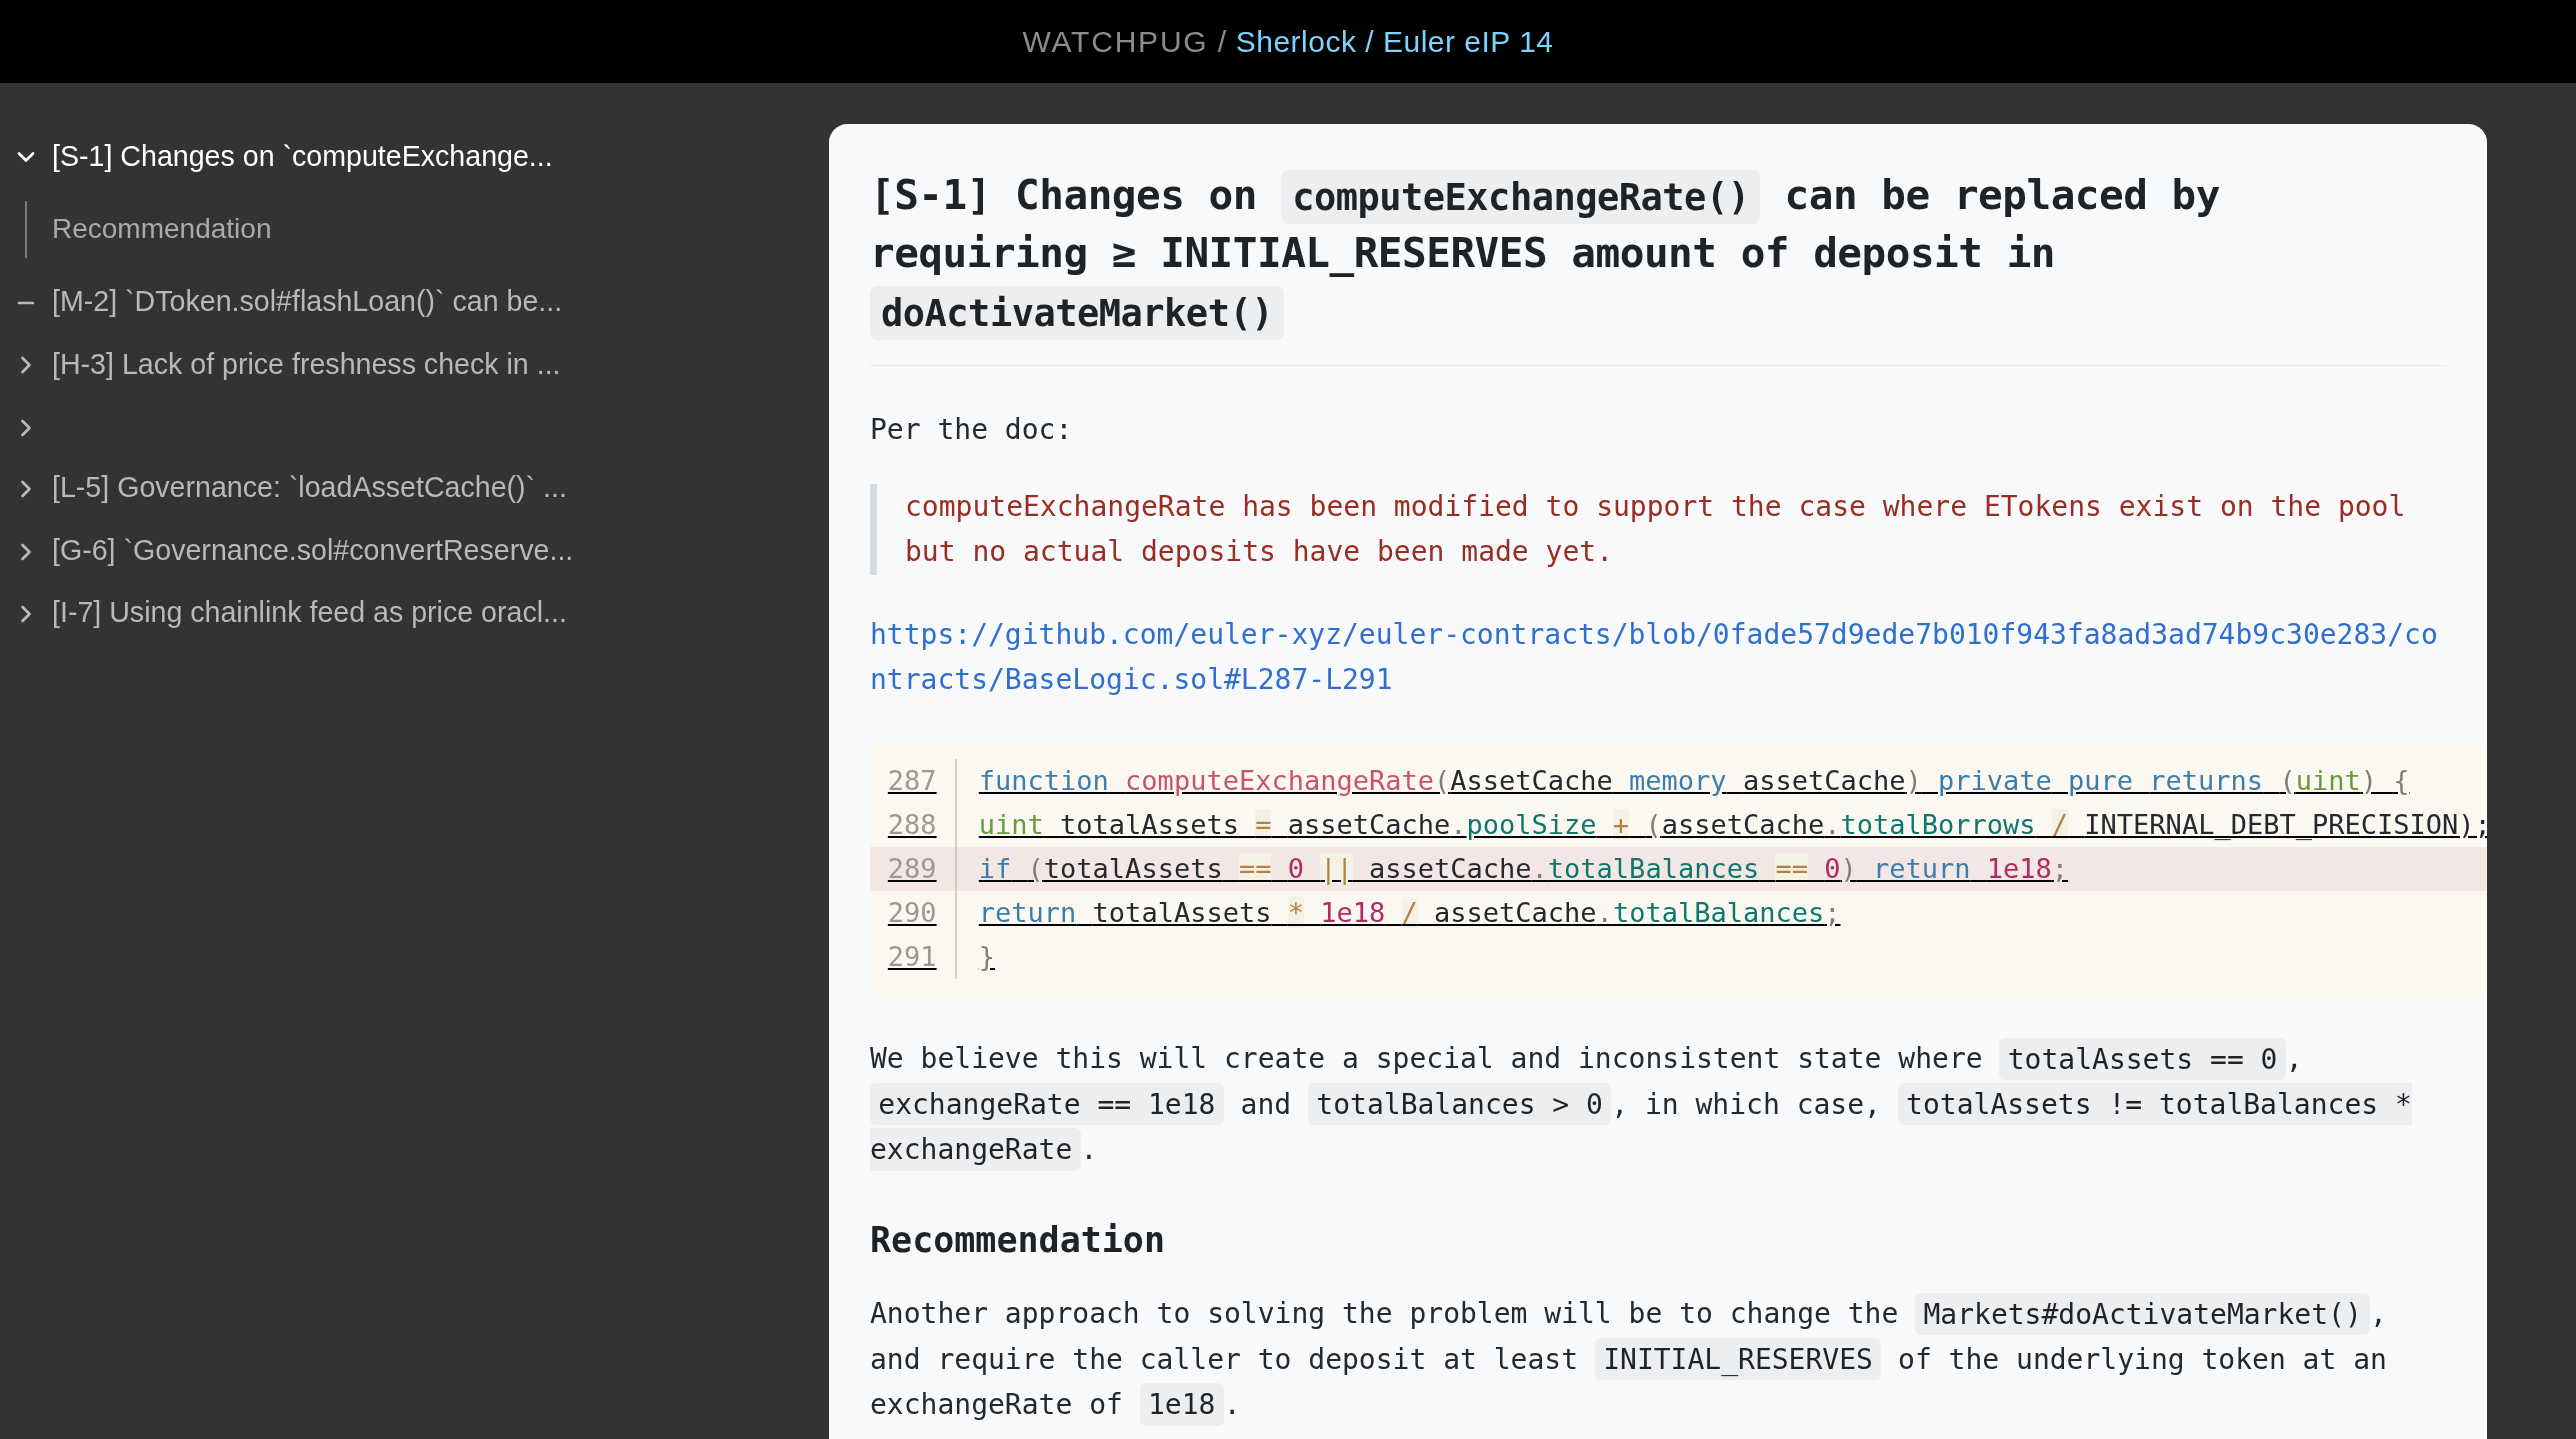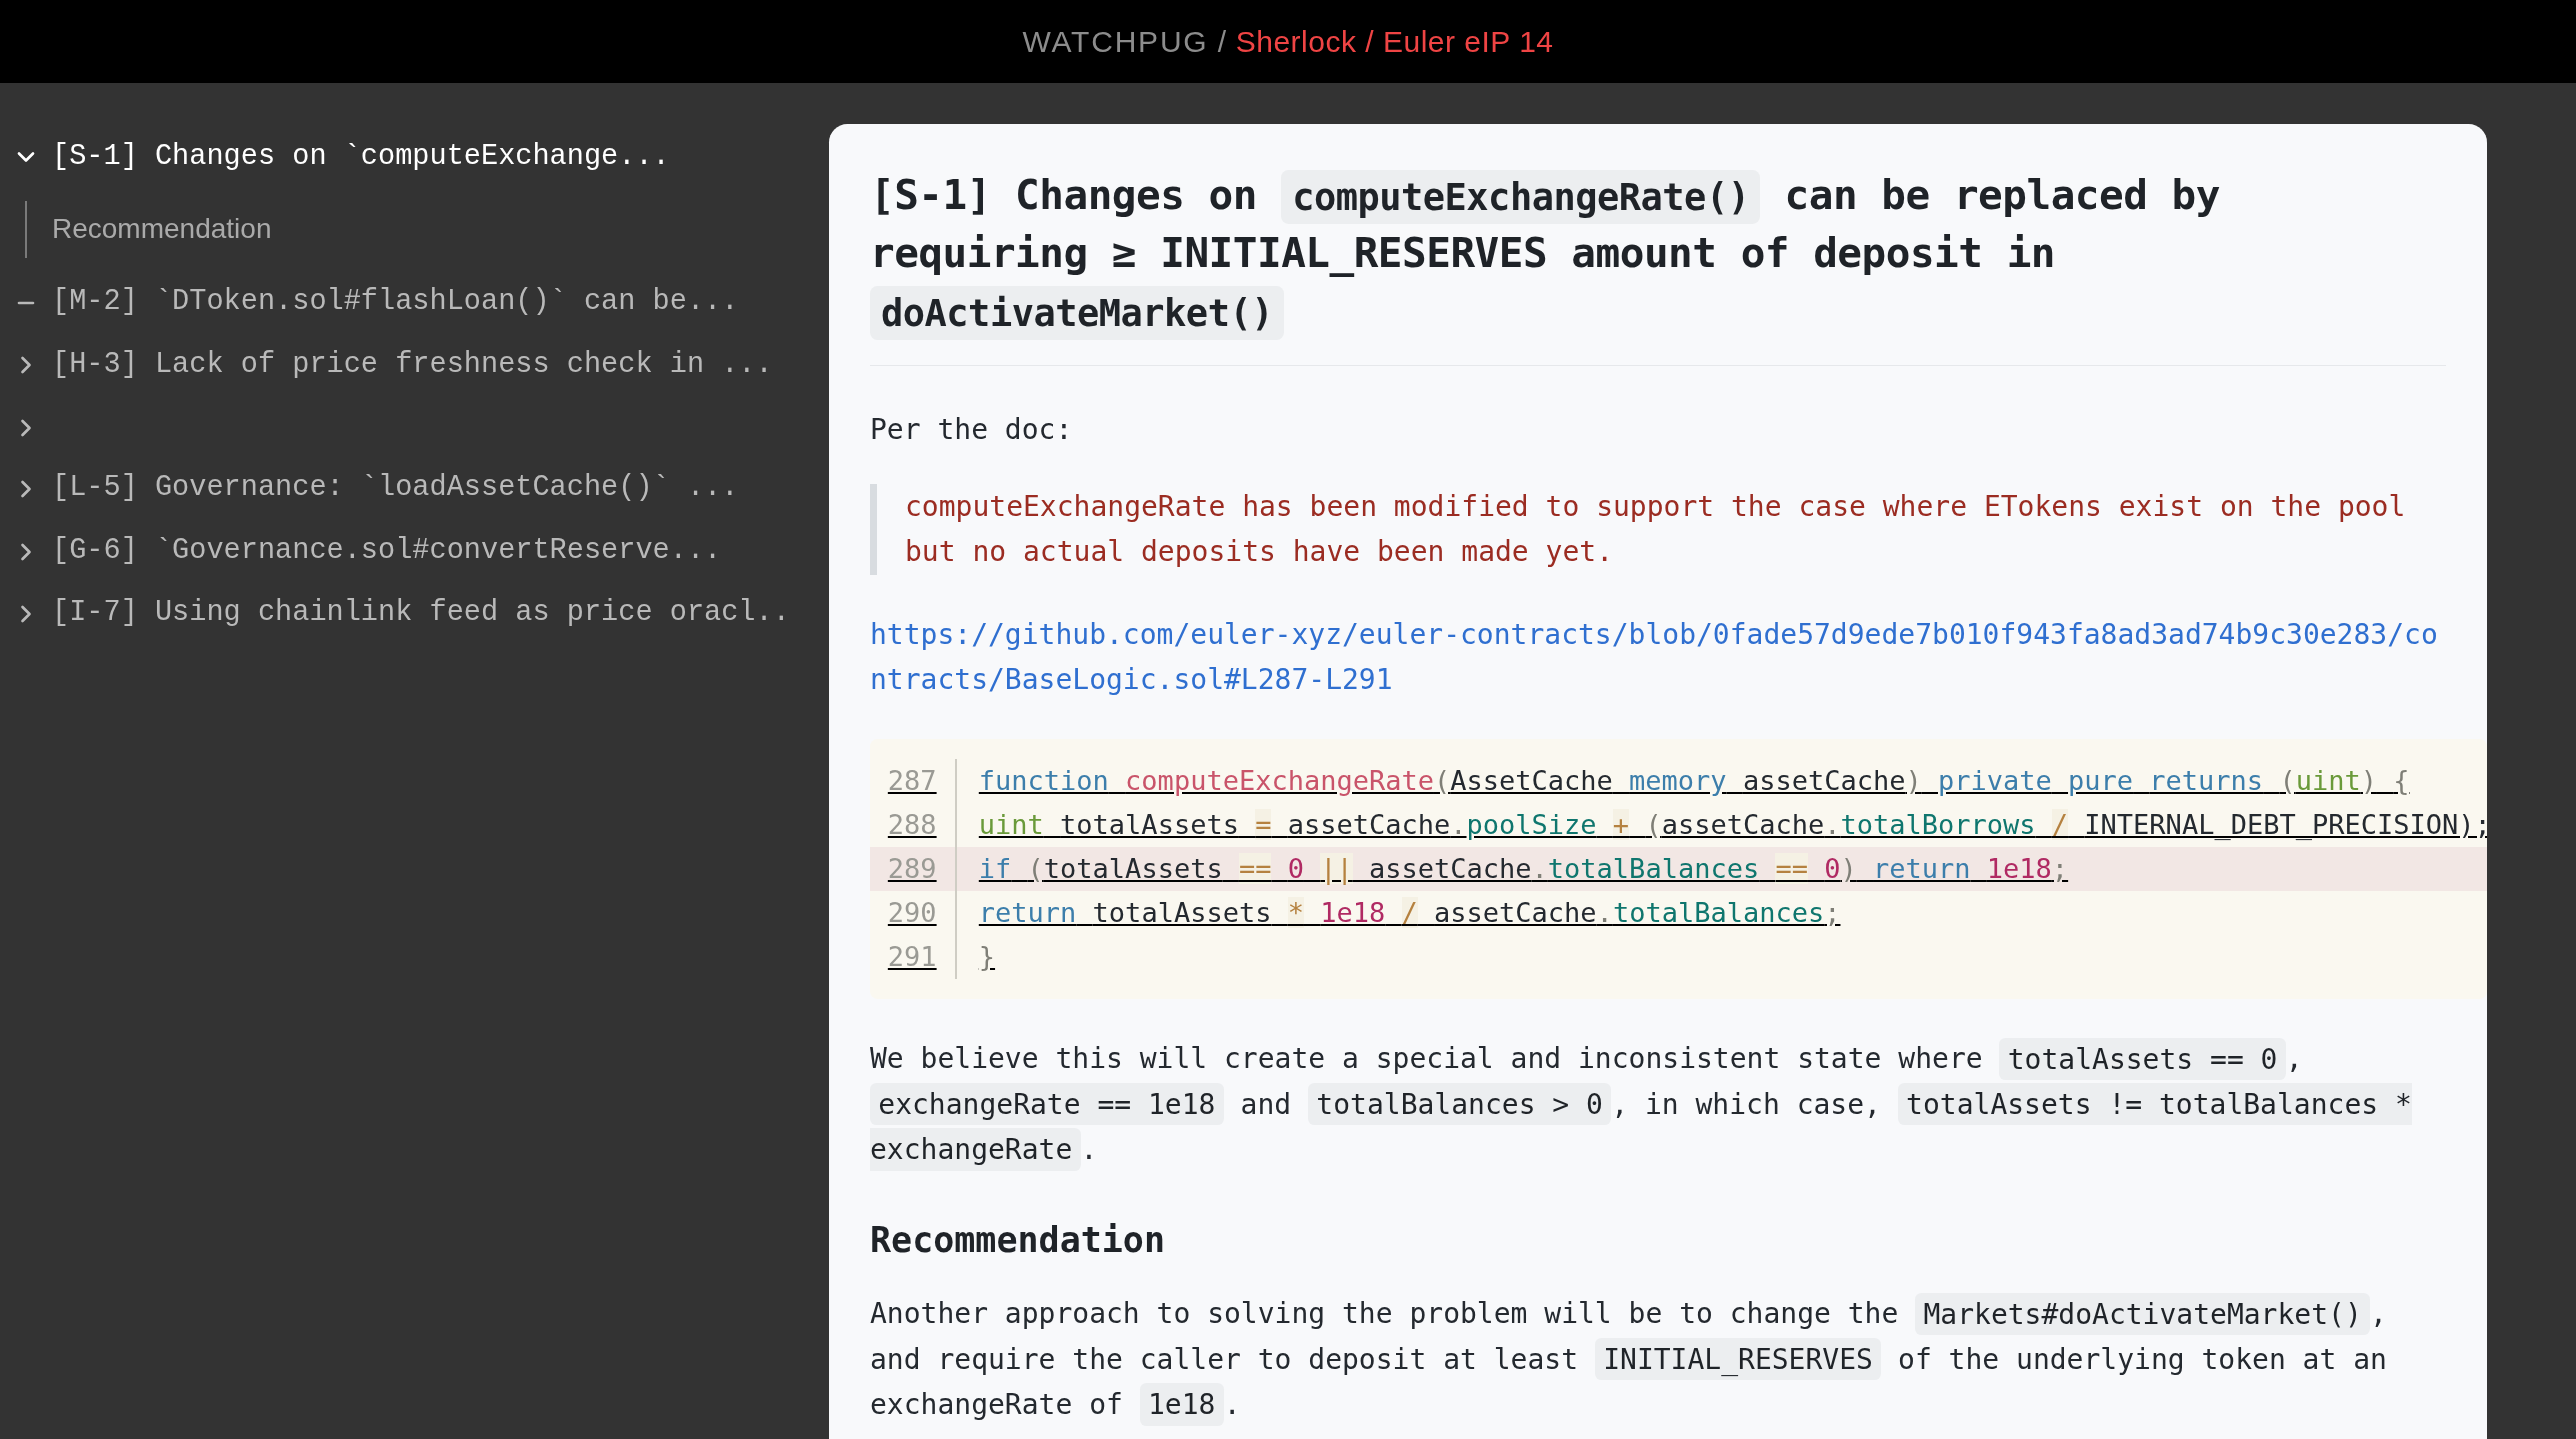--- a/index.html
+++ b/index.html
@@ -24,21 +24,21 @@
     box-sizing: border-box;
   }
   .crumbs {
     font-family: "Liberation Sans", sans-serif;
     font-size: 30px;
     letter-spacing: 0.5px;
     white-space: nowrap;
   }
   .crumb-org  { color: #8c8c8c; letter-spacing: 1.8px; }
   .crumb-sep  { color: #8c8c8c; margin: 0 9.2px; }
-  .crumb-main { color: #ef4444; }
+  .crumb-main { color: #7dd3fc; }
 
   
   .shell {
     display: flex;
     height: 1356px;
     background: #333333;
     position: relative;
   }
 
   
@@ -59,21 +59,21 @@
   .nav-chev {
     width: 52px;
     flex: 0 0 52px;
     display: flex;
     justify-content: center;
     align-items: flex-start;
     padding-top: 3.7px;
   }
   .nav-chev svg { display: block; }
   .nav-label {
-    font-family: Liberation Mono, monospace;
+    font-family: Liberation Sans, sans-serif;
     font-size: 28.6px;
     line-height: 1.16;
     color: #b9b9b9;
     white-space: nowrap;
     overflow: hidden;
     text-overflow: clip;
   }
   .nav-item.active .nav-label { color: #ffffff; }
 
   .nav-sub {

